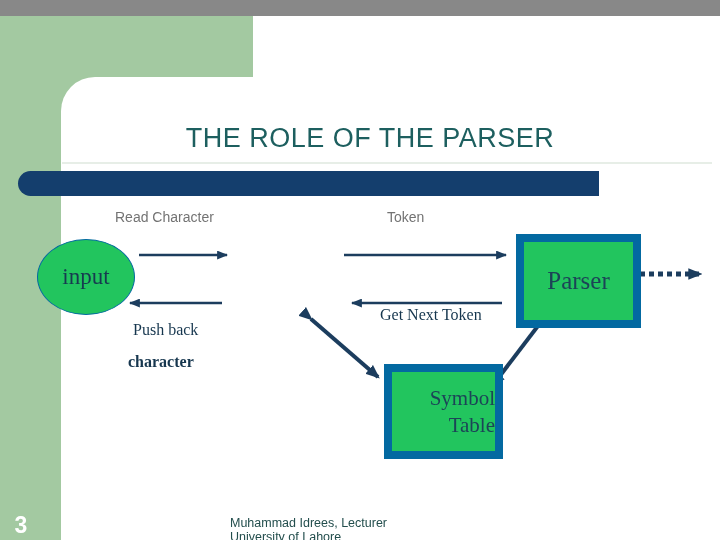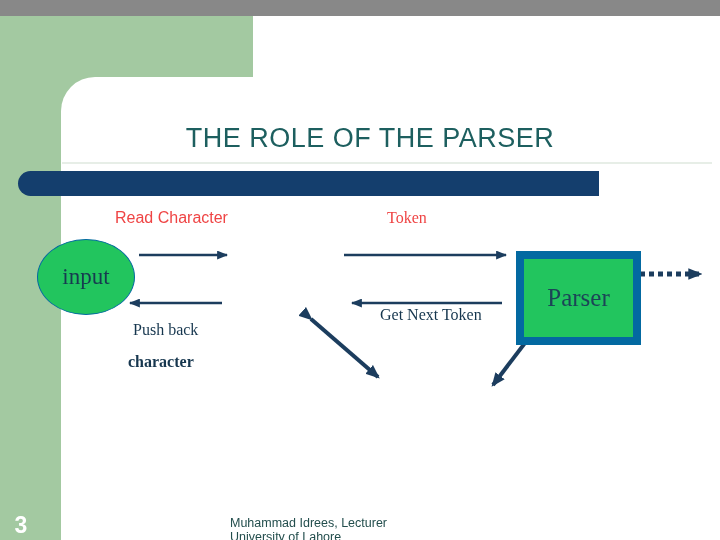--- a/index.html
+++ b/index.html
@@ -12,40 +12,40 @@
   .green-bg{position:absolute;left:0;top:0;width:253px;height:537px;background:#a3c9a1;}
   .white-panel{position:absolute;left:61px;top:61px;width:659px;height:479px;background:#ffffff;border-top-left-radius:34px;}
   .divider-line{position:absolute;left:62px;top:146px;width:650px;height:2px;background:#e7eee7;}
   .navy-bar{position:absolute;left:18px;top:155px;width:581px;height:25px;background:#143e6d;border-radius:13px 0 0 13px;}
   
   .title{
     position:absolute;left:90px;top:107px;width:560px;text-align:center;
     font-size:27px;letter-spacing:.5px;color:#1d5f5f;font-weight:400;
   }
   
-  .lbl{position:absolute;font-size:16px;color:#ef4444;}
+  .lbl{position:absolute;font-size:14px;color:#737373;}
   .lbl-read{left:115px;top:193px;}
-  .lbl-token{left:387px;top:193px;font-family:Liberation Serif, serif;}
+  .lbl-token{left:387px;top:193px;}
   
   .serif-lbl{position:absolute;font-family:"Liberation Serif",serif;color:#16364e;font-size:16px;}
   .lbl-pushback{left:133px;top:305px;font-weight:normal;}
   .lbl-character{left:128px;top:337px;font-weight:bold;}
   .lbl-getnext{left:380px;top:290px;}
   
   .node{
     position:absolute;background:#22c55e;border:8px solid #0369a1;
     display:flex;align-items:center;justify-content:center;text-align:right;
     font-family:"Liberation Serif",serif;color:#1c4457;
   }
   .node-input{
     left:37px;top:223px;width:96px;height:74px;border-radius:50%;
     border-width:1px;font-size:23px;color:#173a50;
   }
   .node-lex{left:234px;top:222px;width:108px;height:78px;font-size:21px;line-height:1.25;}
-  .node-parser{left:516px;top:235px;width:109px;height:78px;font-size:25px;}
+  .node-parser{left:516px;top:218px;width:109px;height:78px;font-size:25px;}
   .node-symbol{left:384px;top:348px;width:103px;height:79px;font-size:21px;line-height:1.25;}
   
   .arrows{position:absolute;left:0;top:0;width:720px;height:540px;pointer-events:none;}
   
   .footer{
     position:absolute;left:230px;top:500px;width:230px;text-align:left;
     font-size:12.5px;line-height:14px;color:#234e4d;
   }
   .page-number{
     position:absolute;left:8px;top:496px;width:26px;text-align:center;
@@ -87,20 +87,21 @@
 
     <line x1="311" y1="303" x2="378" y2="361" stroke="#1c3d5e" stroke-width="4" marker-start="url(#ahBig)" marker-end="url(#ahBig)"></line>
 
     <line x1="544" y1="302" x2="493" y2="369" stroke="#1c3d5e" stroke-width="4" marker-start="url(#ahBig)" marker-end="url(#ahBig)"></line>
 
     <line x1="631" y1="258" x2="700" y2="258" stroke="#1c3d5e" stroke-width="5" stroke-dasharray="5,4" marker-end="url(#ahBig)"></line>
   </svg>
 
   <div class="node node-input">input</div>
   <div class="node node-parser">Parser</div>
+  <div class="node node-symbol">Symbol Table</div>
 
   <div class="serif-lbl lbl-pushback">Push back</div>
   <div class="serif-lbl lbl-character">character</div>
   <div class="serif-lbl lbl-getnext">Get Next Token</div>
 
   <div class="footer">
     <div>Muhammad Idrees, Lecturer</div>
     <div>University of Lahore</div>
   </div>
   <div class="page-number">3</div>

